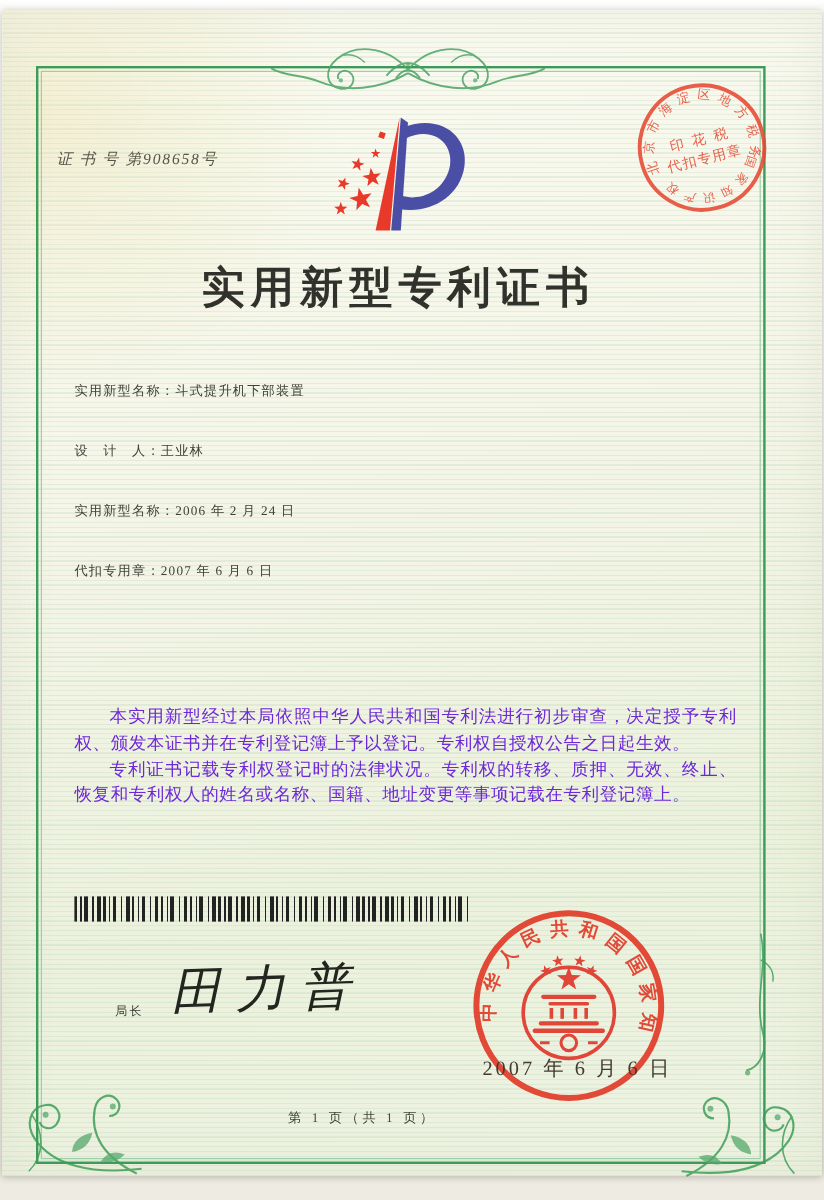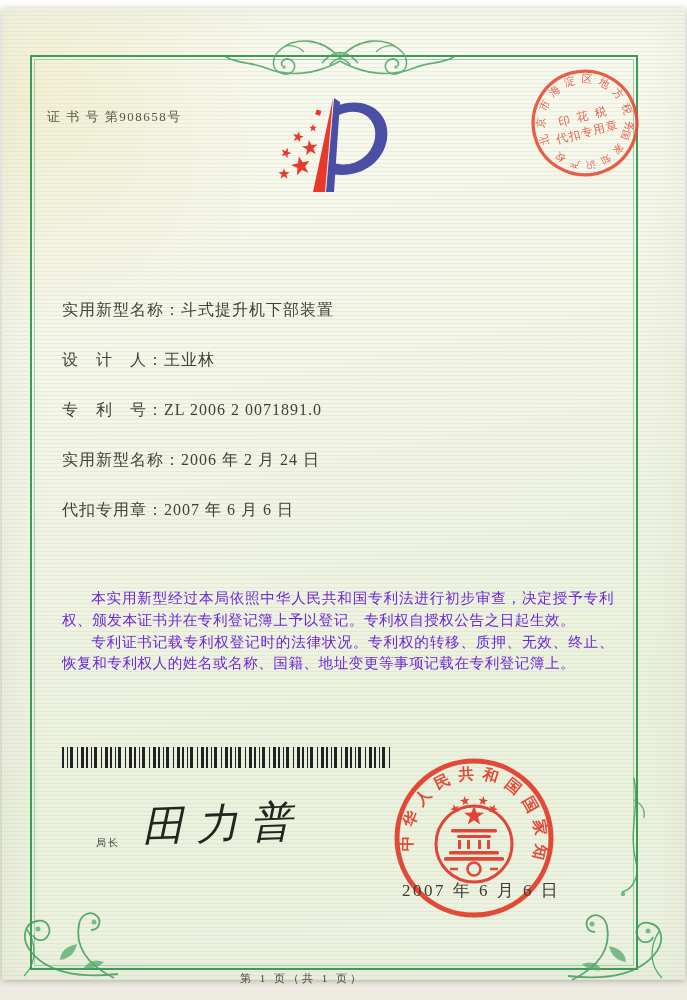--- a/index.html
+++ b/index.html
@@ -17,30 +17,31 @@
       linear-gradient(168deg,#fbfaf1 0%,#f5f5e8 38%,#ecf1dd 72%,#eef2e1 100%);
     box-shadow:0 1px 6px rgba(60,60,50,.35), inset 0 0 40px rgba(200,205,180,.25);
   }
   .frame{
     position:absolute;left:30px;top:55px;width:604px;height:911px;
     border:2px solid #3c9b58;
     outline:1px solid #9ccfa8;outline-offset:-5px;
   }
   .ornament{position:absolute;pointer-events:none;}
   .cert-no{
-    position:absolute;left:47px;top:108px;font-size:13px;color:#56564a;
+    position:absolute;left:47px;top:124px;font-size:13px;color:#56564a;
     letter-spacing:1.5px;
+    font-style:italic;
   }
   .logo{position:absolute;left:272px;top:92px;}
   .stamp-small{position:absolute;left:524px;top:62px;transform:rotate(-14deg);opacity:.88;}
   .title{
     position:absolute;left:30px;top:216px;width:604px;text-align:center;
     font-size:36px;font-weight:bold;color:#31322c;letter-spacing:5px;
   }
-  .fields{position:absolute;left:62px;top:300px;width:540px;font-size:16px;color:#3f4037;}
+  .fields{position:absolute;left:62px;top:316px;width:540px;font-size:11px;color:#3f4037;}
   .field-row{height:20px;line-height:20px;margin-bottom:30px;letter-spacing:1px;}
   .paras{
     position:absolute;left:62px;top:588px;width:552px;
     font-size:14.6px;line-height:21.8px;color:#6d28d9;text-align:justify;letter-spacing:.5px;
   }
   .paras p{margin:0;text-indent:2em;}
   .barcode{
     position:absolute;left:62px;top:747px;width:328px;height:21px;
     background:repeating-linear-gradient(90deg,
       #222 0 2px,transparent 2px 5px,
@@ -54,21 +55,21 @@
     position:absolute;left:142px;top:796px;font-size:42px;font-style:italic;
     color:#23251f;letter-spacing:12px;transform:rotate(-2deg);
     font-family:"DejaVu Serif","Liberation Serif",serif;
   }
   .seal-big{position:absolute;left:388px;top:752px;opacity:.92;}
   .seal-date{
     position:absolute;left:402px;top:879px;z-index:5;font-size:17px;color:#42392f;
     letter-spacing:2.5px;
   }
   .footer{
-    position:absolute;left:30px;top:971px;width:544px;text-align:center;
+    position:absolute;left:30px;top:924px;width:544px;text-align:center;
     font-size:11px;color:#45463c;letter-spacing:3px;
   }
   svg text{font-family:"Liberation Serif","DejaVu Serif",serif;}
 </style>
 </head>
 <body>
 
 <div id="root">
 
   <svg width="0" height="0" style="position:absolute" aria-hidden="true">
@@ -155,25 +156,25 @@
     <text font-size="10.5" fill="#e64a33" letter-spacing="5.5">
       <textPath href="#arcTopS" startOffset="6">北京市海淀区地方税务局</textPath>
     </text>
     <text font-size="9.5" fill="#e64a33" letter-spacing="5">
       <textPath href="#arcBotS" startOffset="5">国家知识产权局</textPath>
     </text>
     <text x="60" y="57" text-anchor="middle" font-size="11.5" fill="#e64a33" letter-spacing="2">印 花 税</text>
     <text x="60" y="73" text-anchor="middle" font-size="11.5" fill="#e64a33" letter-spacing="1">代扣专用章</text>
   </svg>
 
+  <div class="title">实用新型专利证书</div>
 
   <div class="fields">
     <div class="field-row"><span>实用新型名称：</span><span>斗式提升机下部装置</span></div>
     <div class="field-row"><span>设　计　人：</span><span>王业林</span></div>
-    <div class="field-row"><span>专　利　号：</span><span>ZL 2006 2 0071891.0</span></div>
     <div class="field-row"><span>实用新型名称：</span><span>2006 年 2 月 24 日</span></div>
     <div class="field-row"><span>代扣专用章：</span><span>2007 年 6 月 6 日</span></div>
   </div>
 
   <div class="paras">
     <p>本实用新型经过本局依照中华人民共和国专利法进行初步审查，决定授予专利权、颁发本证书并在专利登记簿上予以登记。专利权自授权公告之日起生效。</p>
     <p>专利证书记载专利权登记时的法律状况。专利权的转移、质押、无效、终止、恢复和专利权人的姓名或名称、国籍、地址变更等事项记载在专利登记簿上。</p>
   </div>
 
   <div class="barcode"></div>

